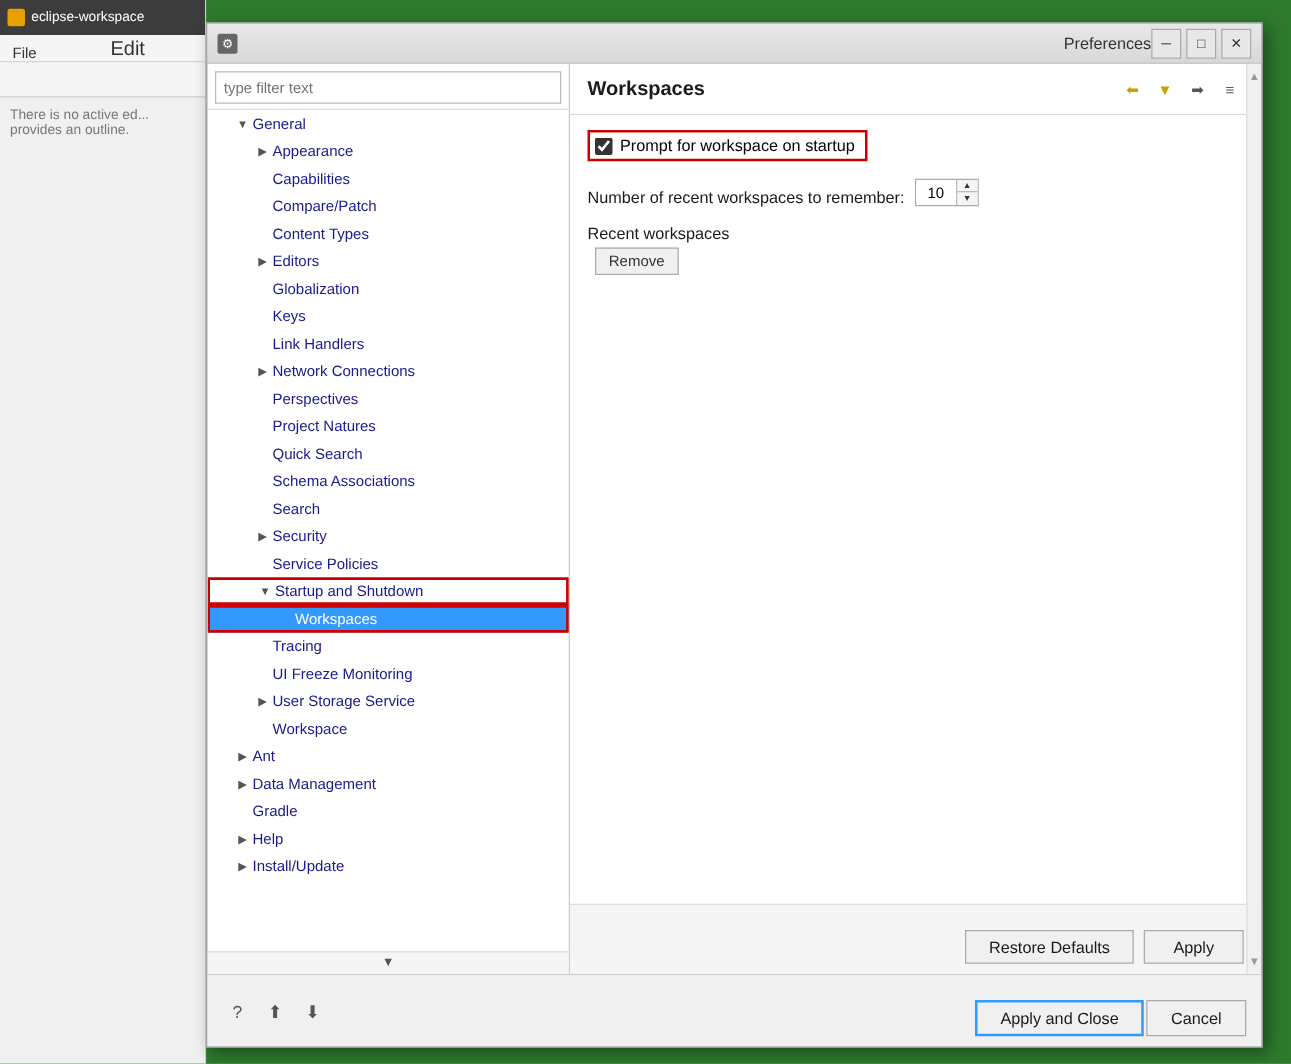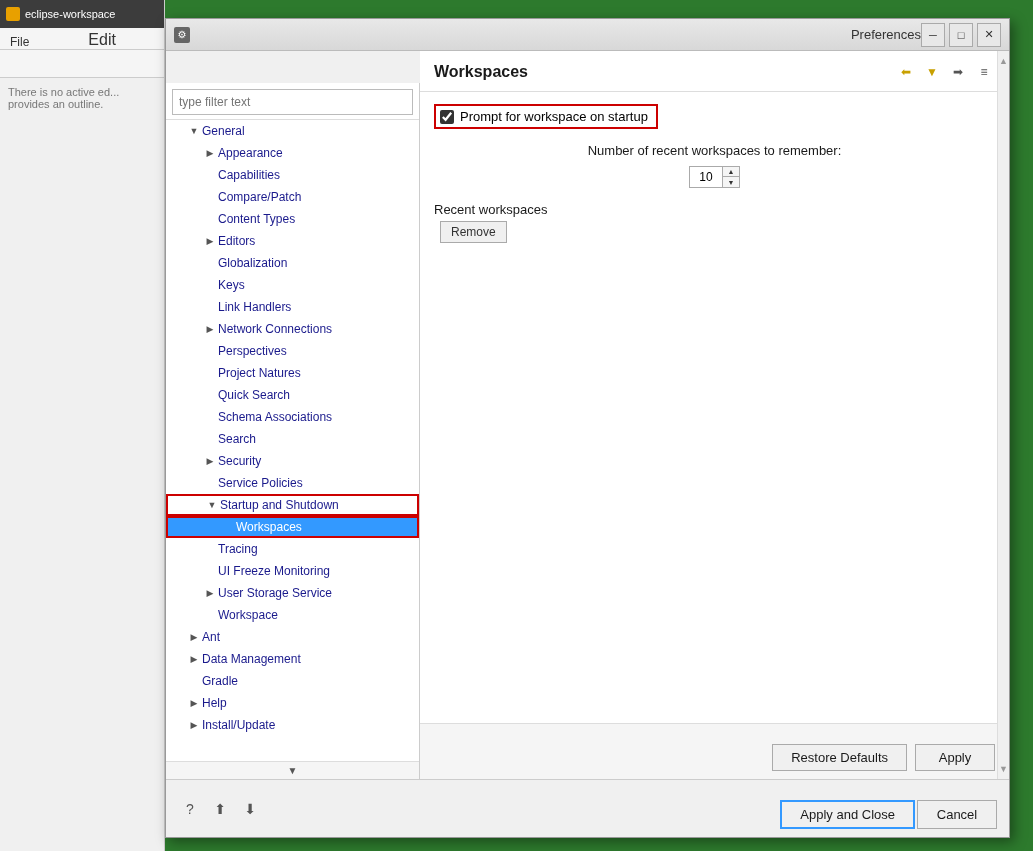--- a/index.html
+++ b/index.html
@@ -75,27 +75,26 @@
     }
 
     .dialog-body {
       display: flex;
       flex: 1;
       overflow: hidden;
     }
 
     
     .tree-panel {
-      width: 254px;
+      width: 290px;
       background: white;
       border-right: 1px solid #ccc;
       display: flex;
       flex-direction: column;
       overflow: hidden;
-      margin-top: 32px;
     }
 
     .filter-input-container {
       padding: 6px 6px 4px 6px;
       border-bottom: 1px solid #ddd;
     }
 
     .filter-input {
       width: 100%;
       height: 26px;
@@ -211,24 +210,23 @@
 
     .prompt-checkbox {
       width: 14px; height: 14px;
       margin-right: 6px;
       accent-color: #333;
       flex-shrink: 0;
     }
 
     .recent-count-row {
       display: flex;
-      align-items: center;
+      align-items: flex-end;
       margin-bottom: 14px;
       gap: 8px;
-      flex-direction: column;
     }
 
     .recent-count-label {
       font-size: 13px;
       color: #1a1a1a;
     }
 
     .spinner-control {
       display: flex;
       align-items: center;

